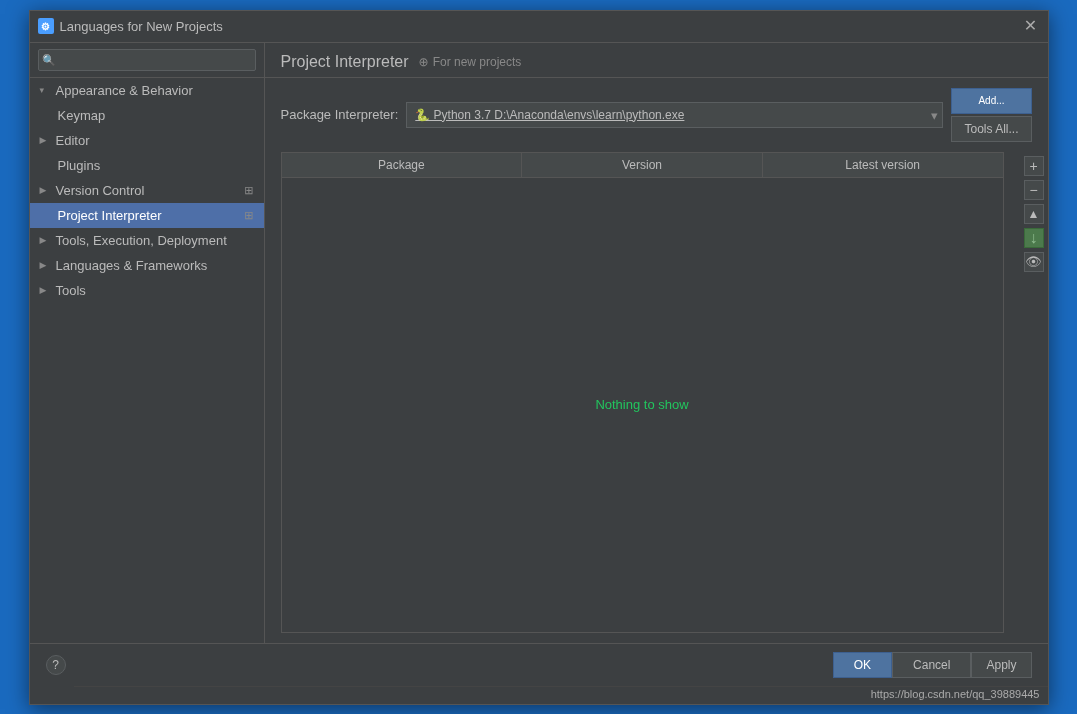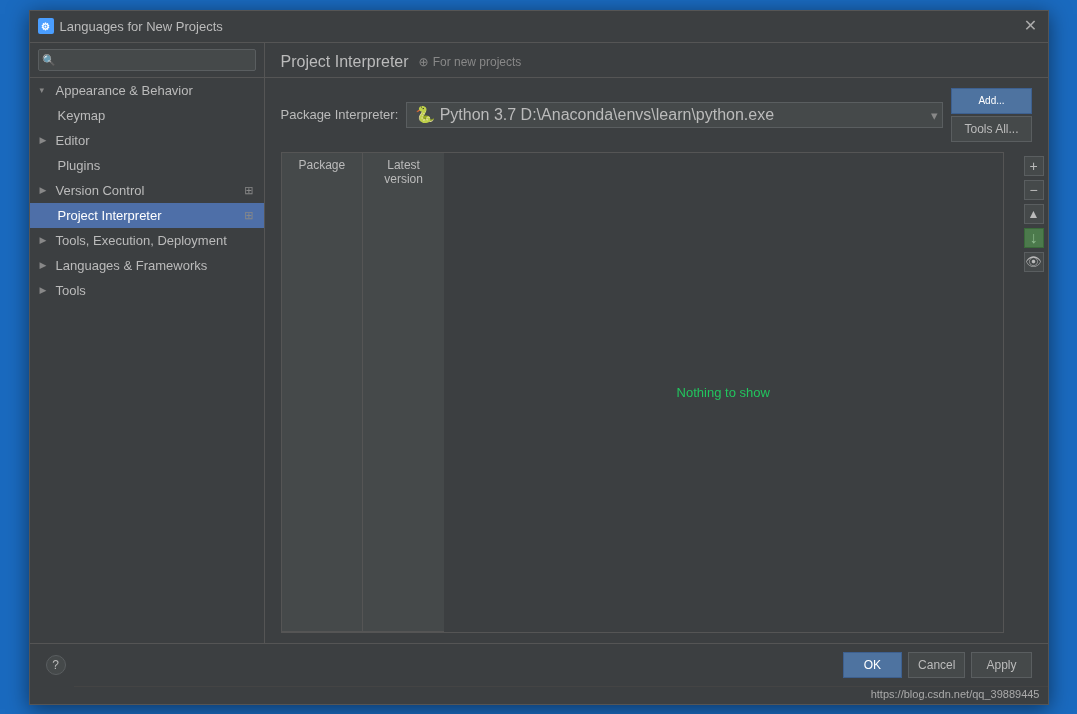--- a/index.html
+++ b/index.html
@@ -178,25 +178,26 @@
     .interpreter-select-wrapper {
       flex: 1;
       position: relative;
     }
     .interpreter-select-wrapper select {
       width: 100%;
       background: #45494a;
       border: 1px solid #5a5e60;
       color: #bbb;
       padding: 3px 24px 3px 8px;
-      font-size: 16px;
+      font-size: 12px;
       outline: none;
       height: 26px;
       cursor: pointer;
       appearance: none;
+      text-decoration: underline;
     }
     .interpreter-select-wrapper::after {
       content: '▾';
       position: absolute;
       right: 6px;
       top: 50%;
       transform: translateY(-50%);
       color: #888;
       pointer-events: none;
     }
@@ -222,20 +223,21 @@
     }
     .btn-group {
       display: flex;
       flex-direction: column;
       gap: 2px;
     }
     .packages-area {
       flex: 1;
       margin: 0 16px 10px;
       display: flex;
+      flex-direction: column;
       border: 1px solid #555;
       overflow: hidden;
     }
     .packages-header {
       display: flex;
       background: #45494a;
       border-bottom: 1px solid #555;
       flex-shrink: 0;
     }
     .col-header {
@@ -294,36 +296,35 @@
       align-items: center;
       background: #3c3f41;
       flex-shrink: 0;
     }
     .footer-left {
       color: #888;
       font-size: 13px;
     }
     .footer-right {
       display: flex;
-      gap: 6px;
       align-items: center;
     }
     .ok-btn {
       background: #4e73a0;
       border: 1px solid #3d6090;
       color: #fff;
       padding: 5px 20px;
       cursor: pointer;
       font-size: 12px;
     }
     .cancel-btn {
       background: #45494a;
       border: 1px solid #5a5e60;
       color: #bbb;
-      padding: 5px 9px;
+      padding: 5px 20px;
       cursor: pointer;
       font-size: 12px;
     }
     .apply-btn {
       background: #45494a;
       border: 1px solid #5a5e60;
       color: #bbb;
       padding: 5px 14px;
       cursor: pointer;
       font-size: 12px;
@@ -416,20 +417,21 @@
         <div class="btn-group">
           <button class="add-btn">Add...</button>
           <button class="show-all-btn">Tools All...</button>
         </div>
       </div>
 
       <div class="packages-container">
         <div class="packages-area">
           <div class="packages-header">
             <div class="col-header">Package</div>
+            <div class="col-header">Version</div>
             <div class="col-header">Latest version</div>
           </div>
           <div class="packages-body">
             <span>Nothing to show</span>
           </div>
         </div>
         <div class="right-actions">
           <button class="action-btn">+</button>
           <button class="action-btn">−</button>
           <button class="action-btn" style="font-size:12px;">▲</button>

